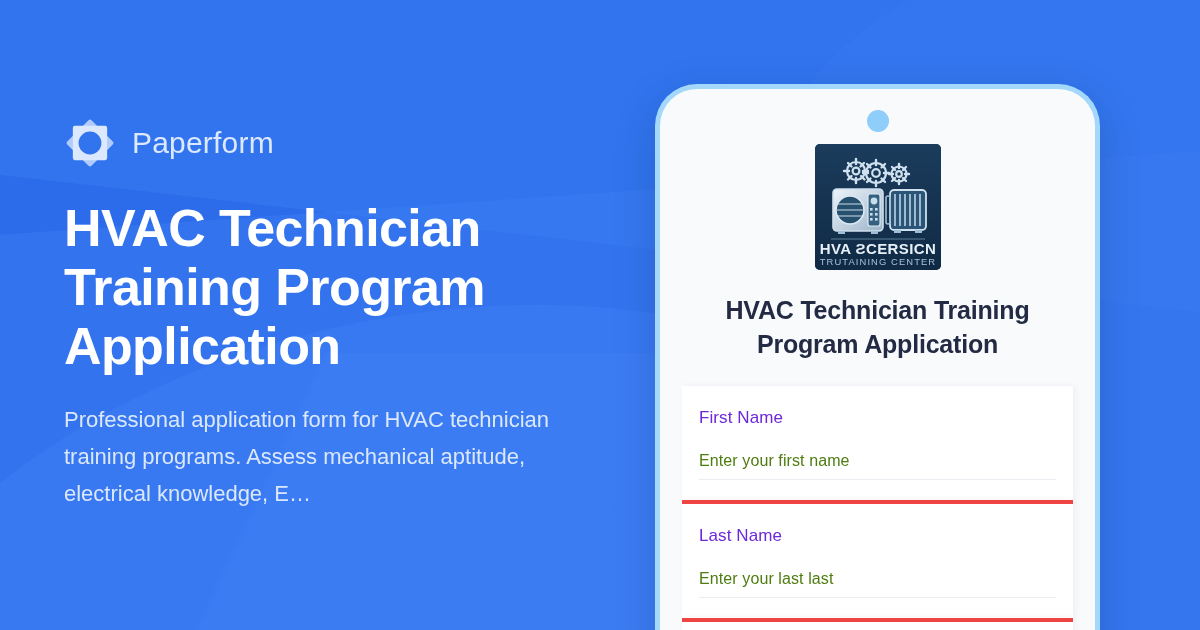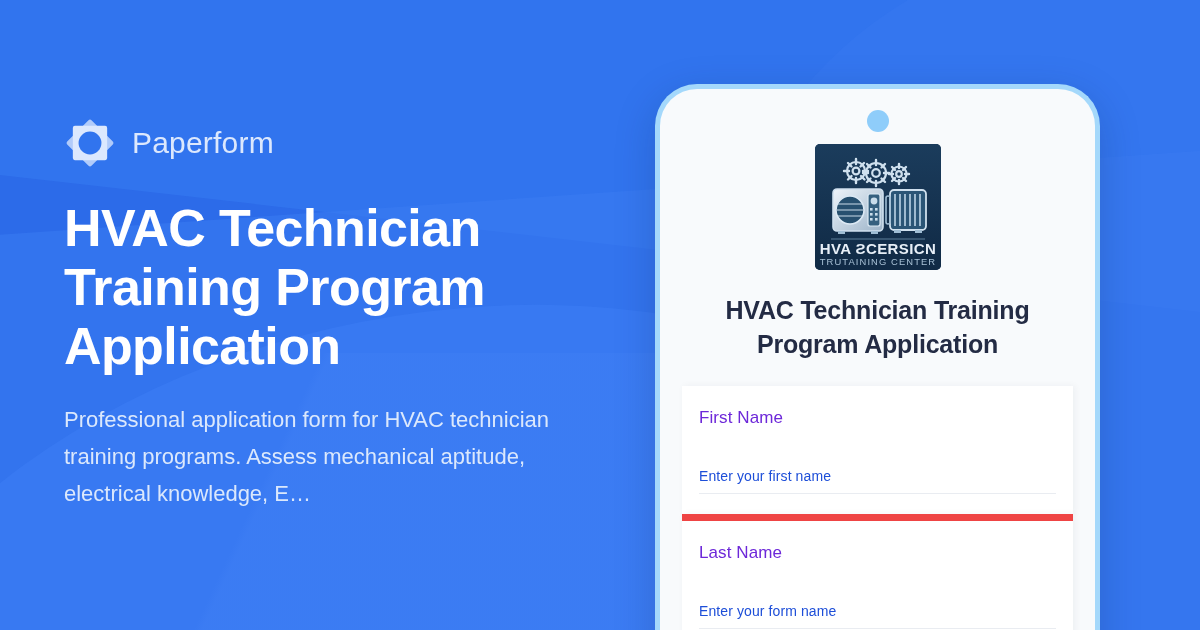--- a/index.html
+++ b/index.html
@@ -123,30 +123,30 @@
     color:#232b44;
     letter-spacing:-.2px;
   }
 
   .form-cards { margin-top:25px; padding:0 22px; }
   .field-card {
     background:#ffffff;
     padding:22px 17px 20px;
     box-shadow:0 1px 0 rgba(20,30,60,.055), 2px 0 7px rgba(20,30,60,.05);
   }
-  .field-card + .field-card { border-top:7px solid #ef4444; }
+  .field-card + .field-card { border-top:4px solid #ef4444; }
   .field-label {
     font-size:17px; color:#6d28d9; font-weight:400; letter-spacing:.1px;
   }
   .field-input {
-    margin-top:40px;
+    margin-top:24px;
     padding-bottom:9px;
     border-bottom:1px solid #e9ecf1;
-    font-size:14px;
-    color:#1d4ed8;
+    font-size:16px;
+    color:#4d7c0f;
     letter-spacing:.1px;
   }
 </style>
 </head>
 <body>
 
 <div class="bg-root">
   <div class="bg-band bg-band-a"></div>
   <div class="bg-band bg-band-b"></div>
   <div class="bg-curve"></div>
@@ -246,18 +246,18 @@
 
   <div class="form-cards">
 
     <div class="field-card">
       <div class="field-label">First Name</div>
       <div class="field-input">Enter your first name</div>
     </div>
 
     <div class="field-card">
       <div class="field-label">Last Name</div>
-      <div class="field-input">Enter your form name</div>
+      <div class="field-input">Enter your last last</div>
     </div>
 
     <div class="field-card" style="height:18px;padding:0;"></div>
   </div>
 </div>
 
 </body></html>

